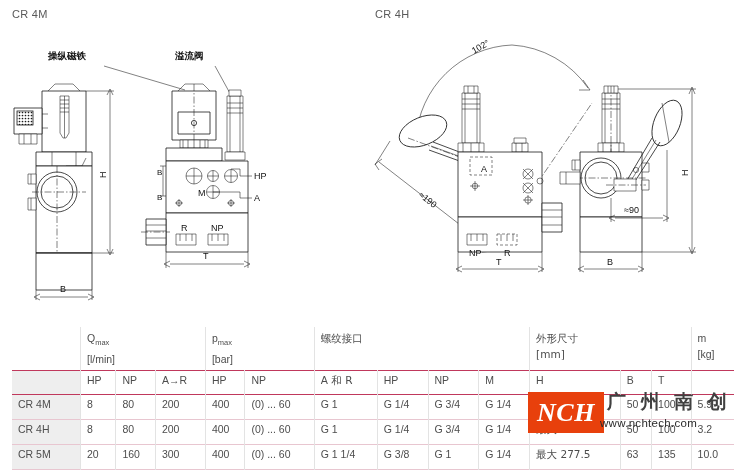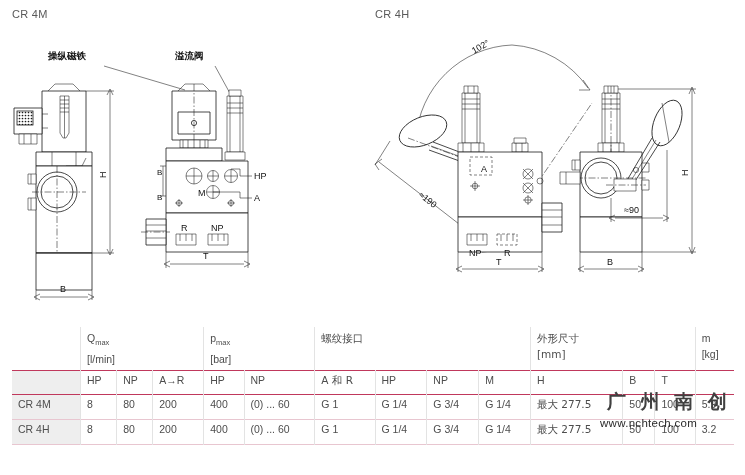--- a/index.html
+++ b/index.html
@@ -407,21 +407,40 @@
         <td>(0) ... 60</td>
         <td>G 1</td>
         <td>G 1/4</td>
         <td>G 3/4</td>
         <td>G 1/4</td>
         <td class="cn">最大 277.5</td>
         <td>50</td>
         <td>100</td>
         <td>3.2</td>
       </tr>
+      <tr class="data-row rule-soft">
+        <td class="namecol">CR 5M</td>
+        <td>20</td>
+        <td>160</td>
+        <td>300</td>
+        <td>400</td>
+        <td>(0) ... 60</td>
+        <td>G 1 1/4</td>
+        <td>G 3/8</td>
+        <td>G 1</td>
+        <td>G 1/4</td>
+        <td class="cn">最大 277.5</td>
+        <td>63</td>
+        <td>135</td>
+        <td>10.0</td>
+      </tr>
     </tbody>
   </table>
 
   <div id="watermark">
+    <div id="wm-logo">
+      <span>NCH</span>
+    </div>
     <div id="wm-cn-top">广 州 南 创</div>
     <div id="wm-url">www.nchtech.com</div>
   </div>
 
 </div>
 
 </body></html>

